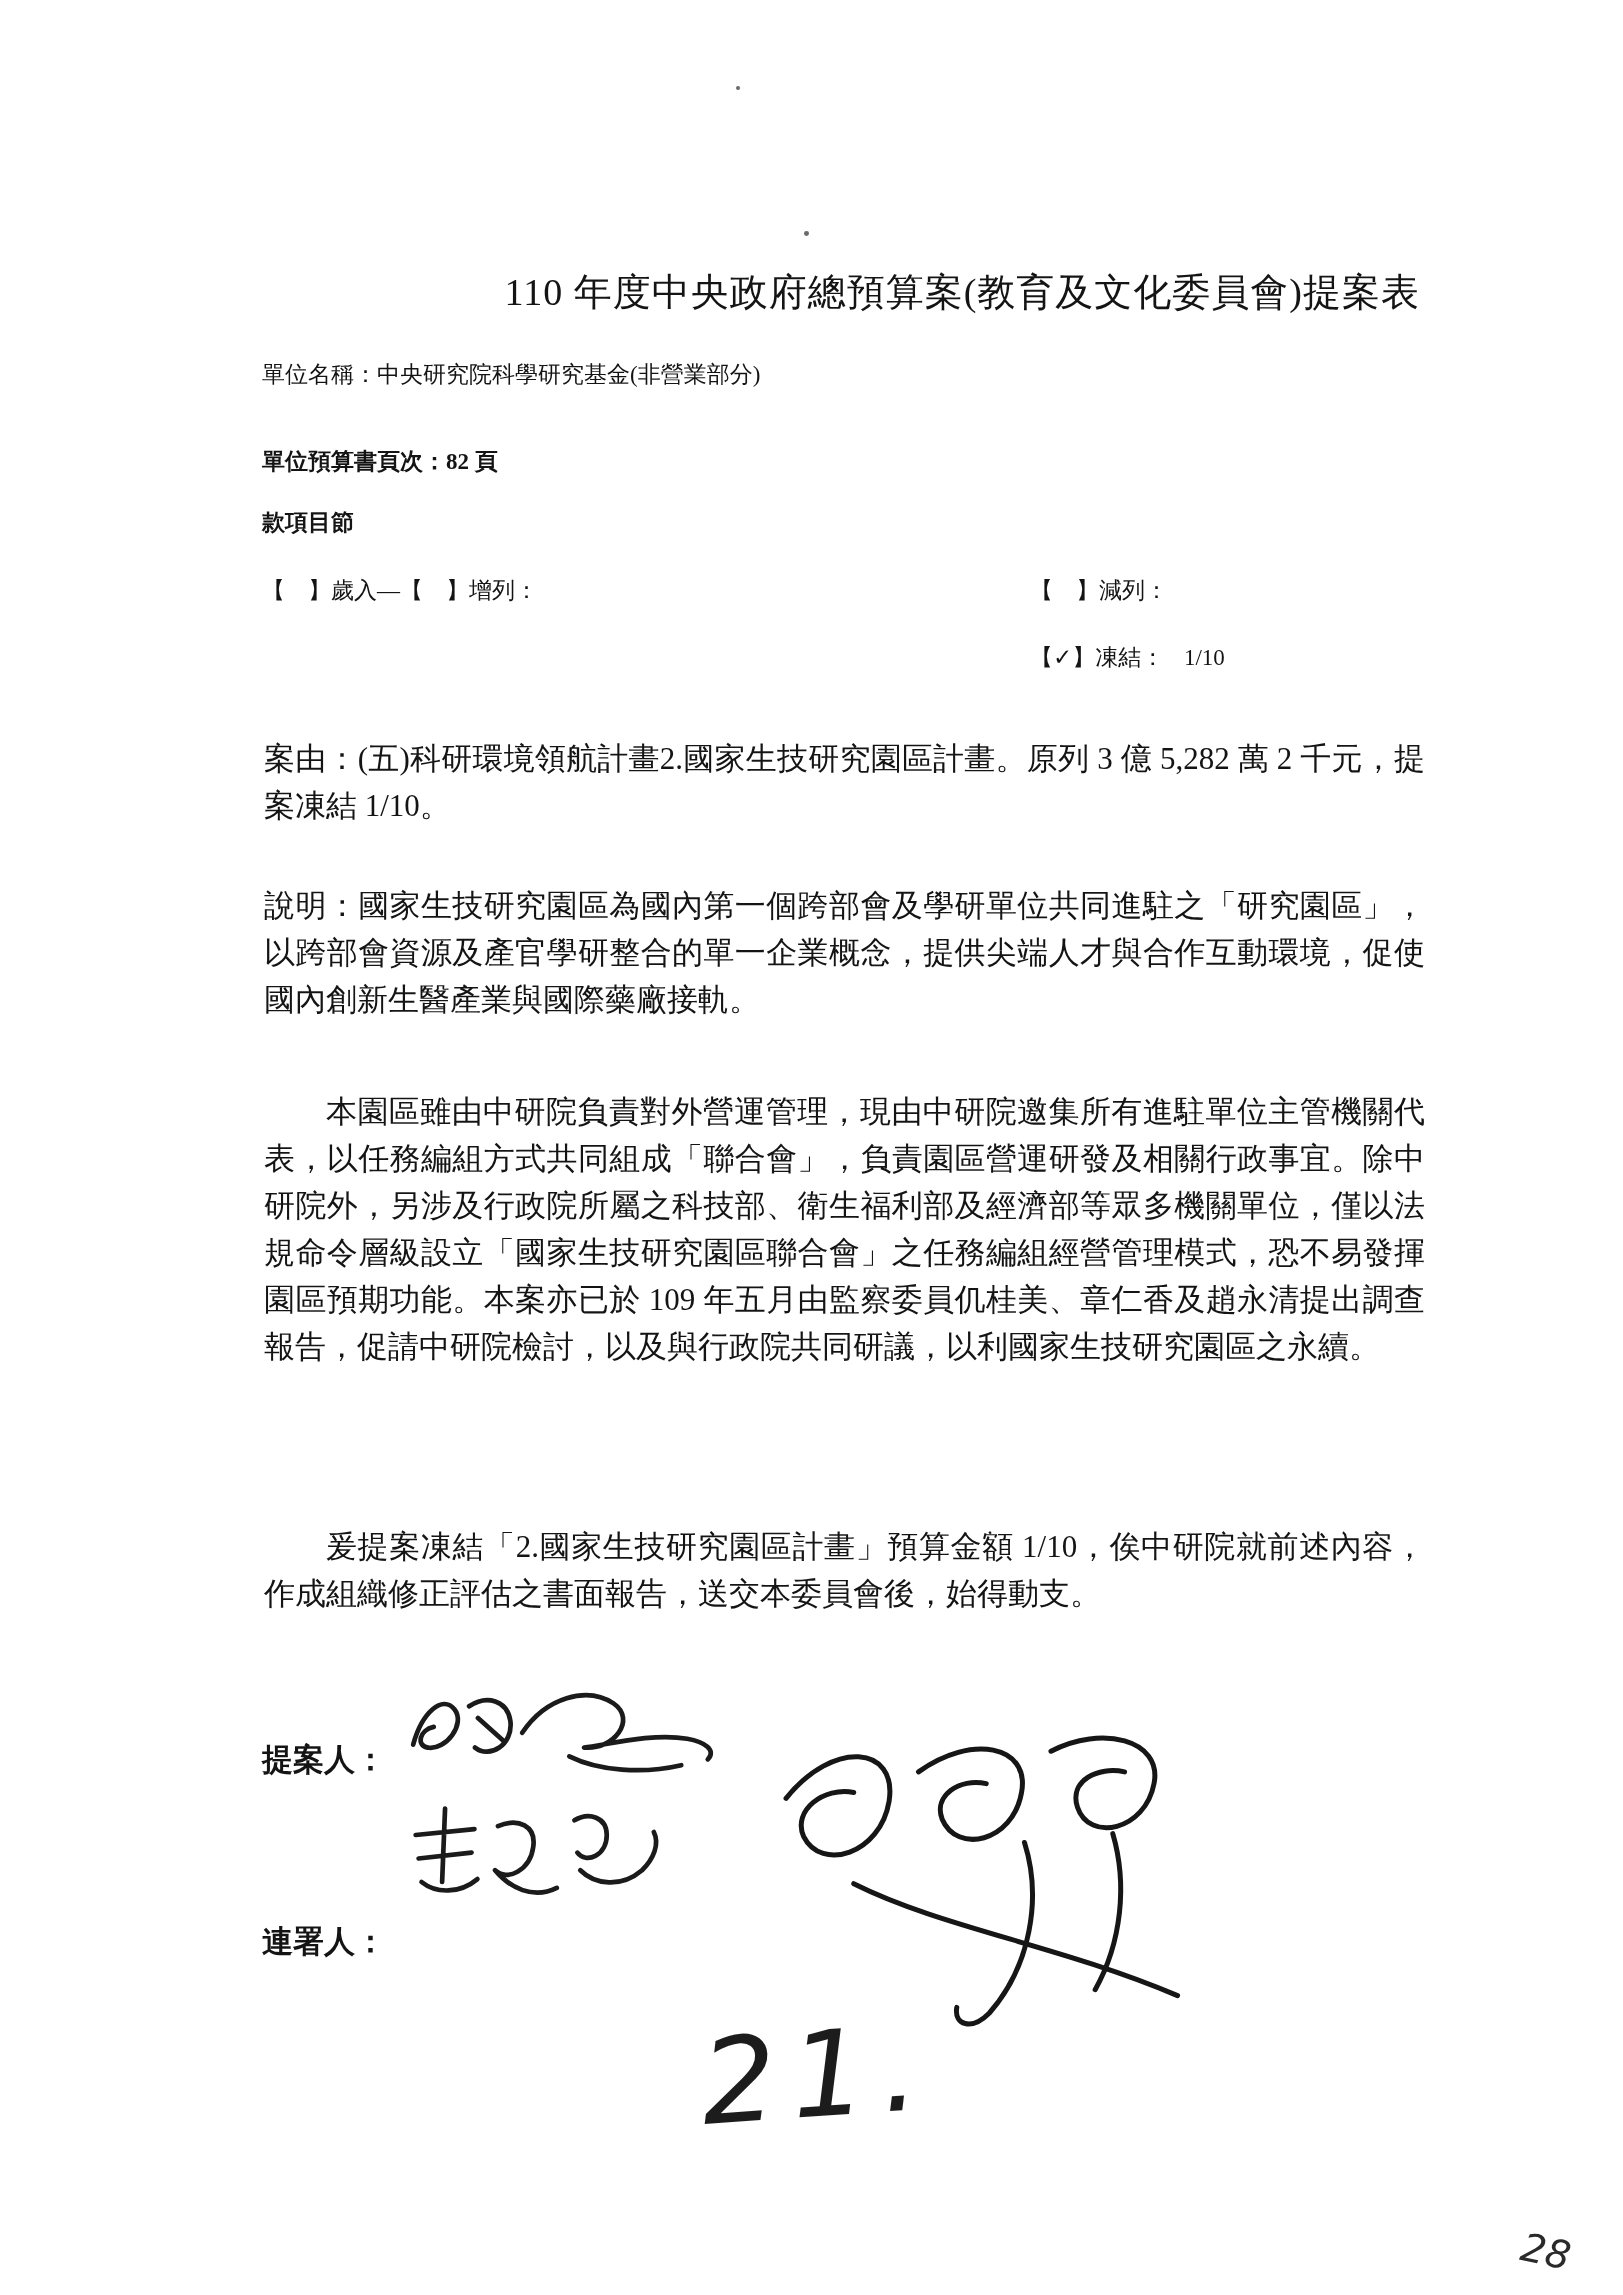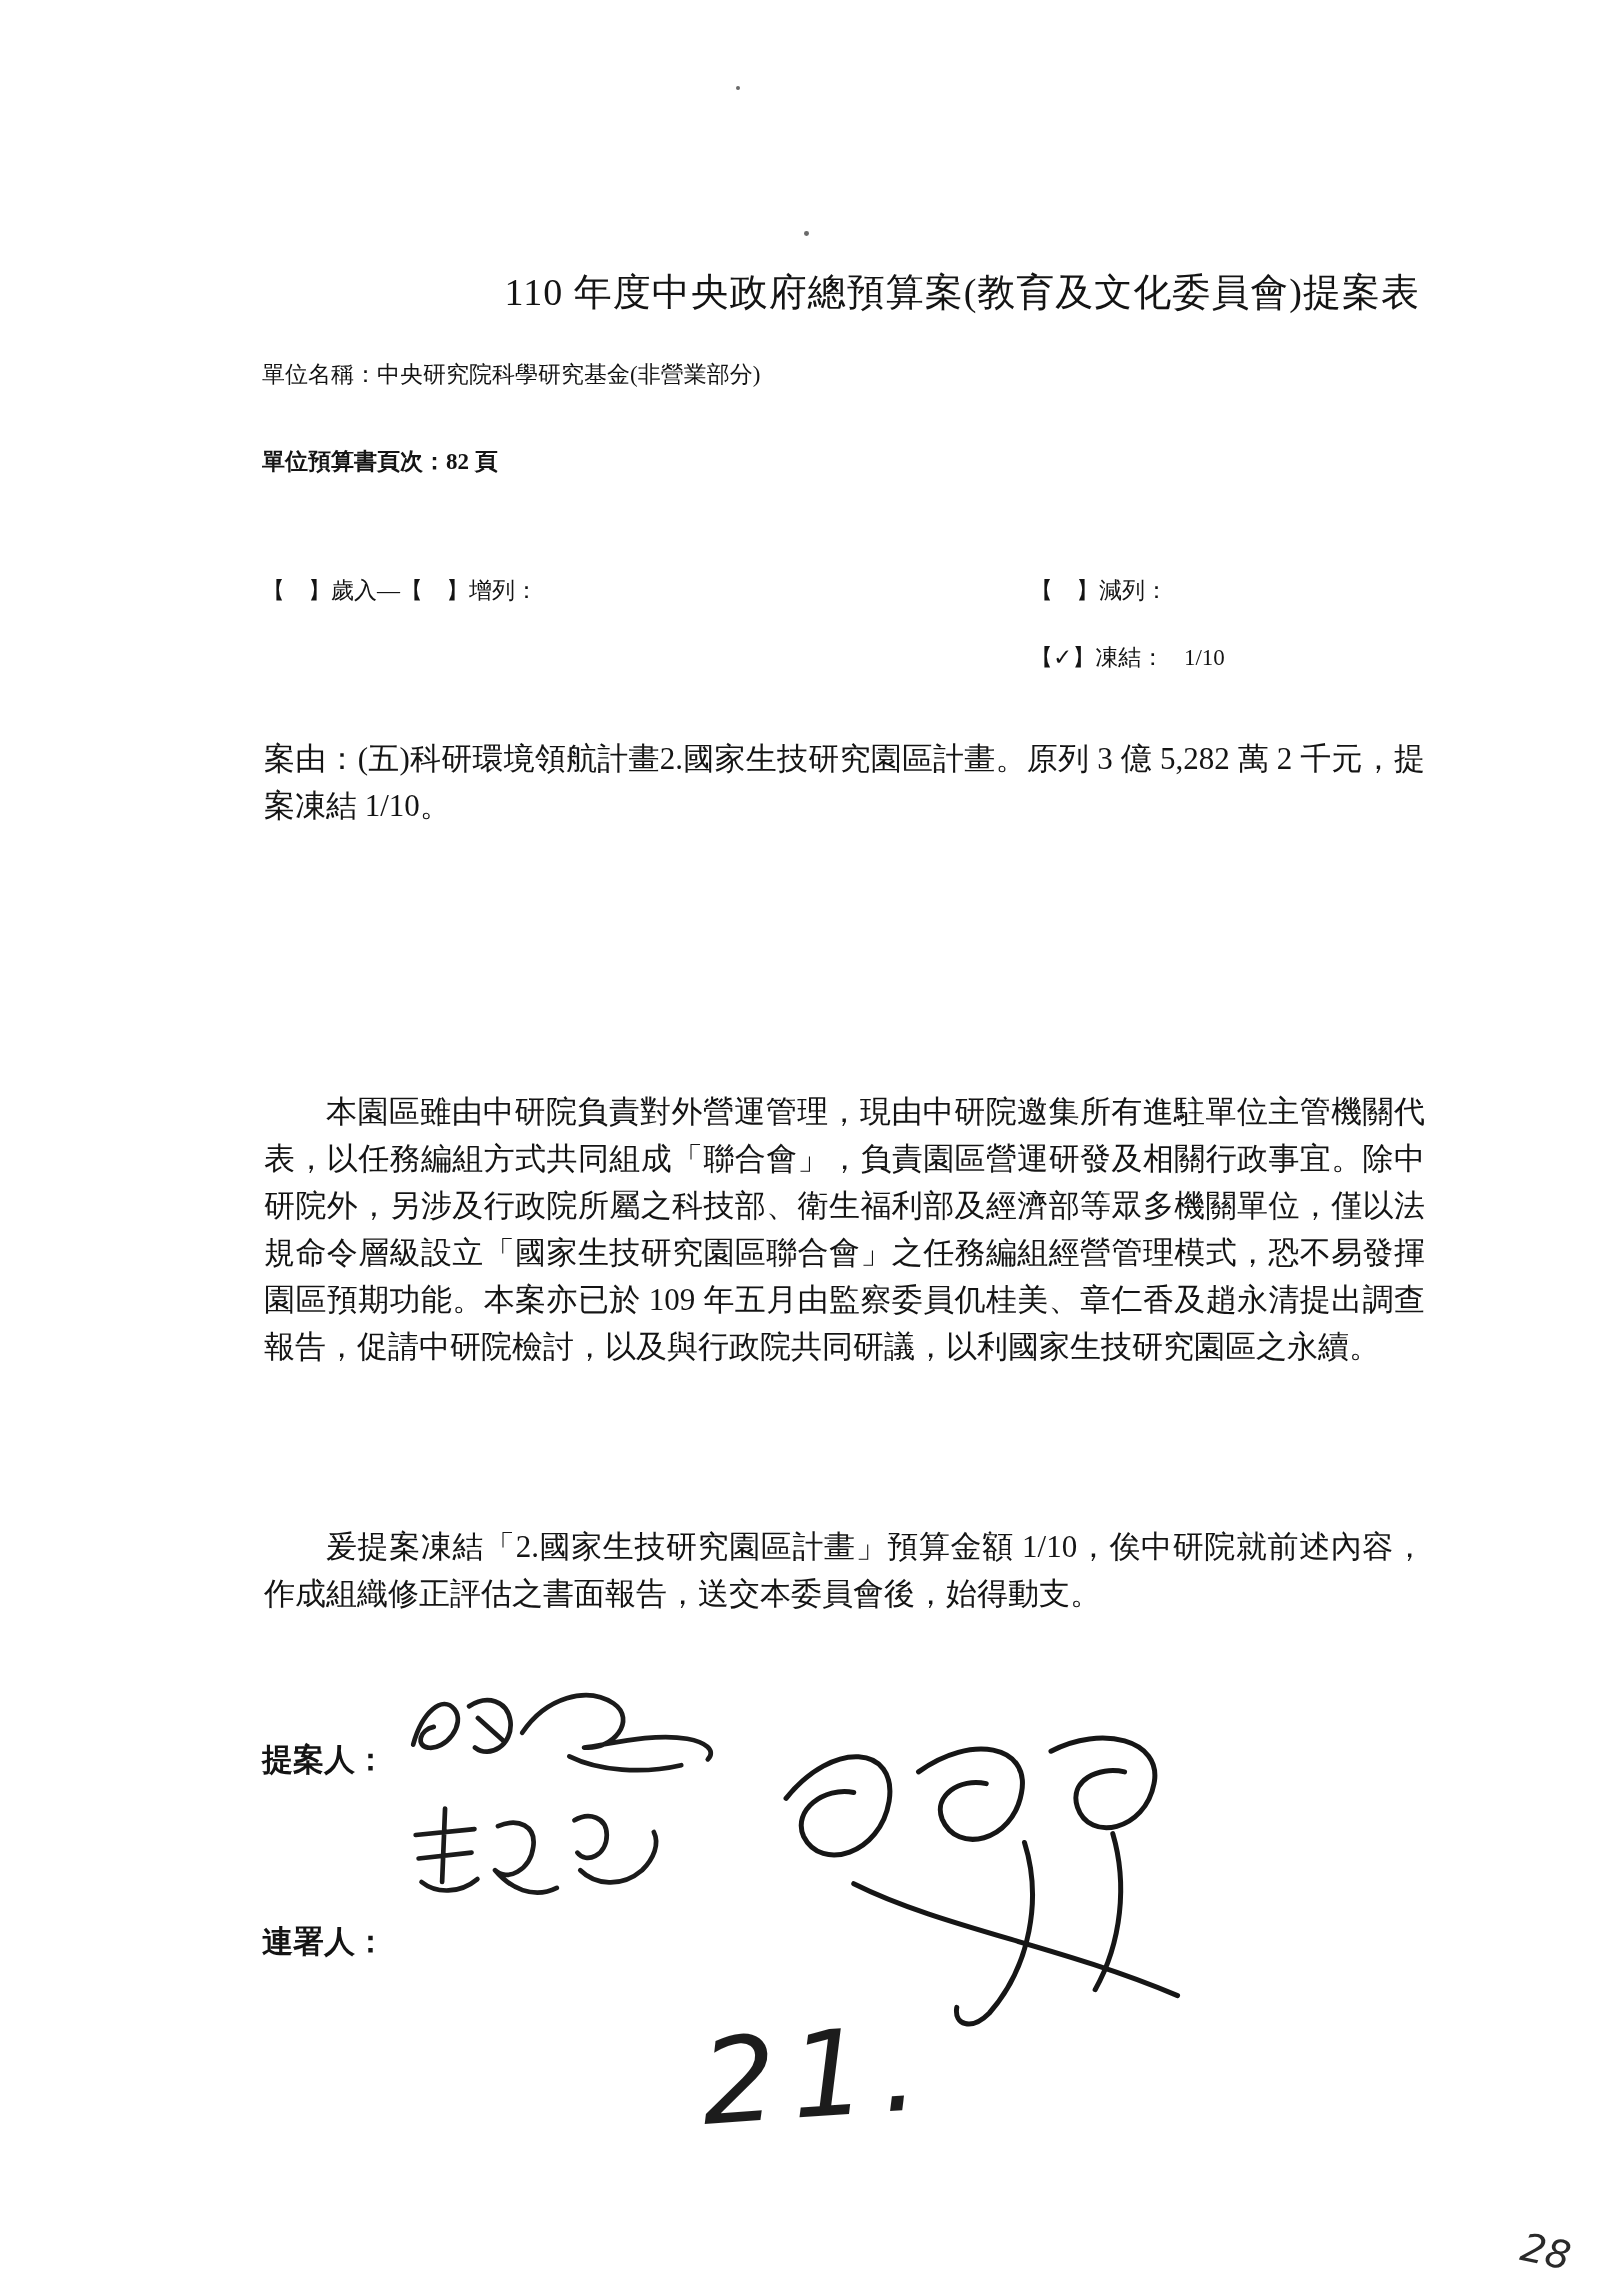--- a/index.html
+++ b/index.html
@@ -89,34 +89,36 @@
 <body>
 
 <div class="page">
 
   <div class="abs doc-title">110 年度中央政府總預算案(教育及文化委員會)提案表</div>
 
   <div class="abs line" style="top:351px;">單位名稱：中央研究院科學研究基金(非營業部分)</div>
 
   <div class="abs line bold" style="top:438px;">單位預算書頁次：82 頁</div>
 
+  <div class="abs line bold" style="top:499px;">款項目節</div>
 
   <div class="abs line checkrow-left" style="top:567px;">
     <span>【　】</span><span>歲入—</span><span>【　】</span><span>增列：</span>
   </div>
   <div class="abs line checkrow-right" style="top:567px;">
     <span>【　】</span><span>減列：</span>
   </div>
 
   <div class="abs line checkrow-right" style="top:634px;">
     <span>【✓】</span><span>凍結：</span><span class="freeze-value">1/10</span>
   </div>
 
   <div class="abs para" style="top:735px;">案由：(五)科研環境領航計畫2.國家生技研究園區計畫。原列 3 億 5,282 萬 2 千元，提案凍結 1/10。</div>
 
+  <div class="abs para" style="top:882px;">說明：國家生技研究園區為國內第一個跨部會及學研單位共同進駐之「研究園區」，以跨部會資源及產官學研整合的單一企業概念，提供尖端人才與合作互動環境，促使國內創新生醫產業與國際藥廠接軌。</div>
 
   <div class="abs para indent" style="top:1088px;">本園區雖由中研院負責對外營運管理，現由中研院邀集所有進駐單位主管機關代表，以任務編組方式共同組成「聯合會」，負責園區營運研發及相關行政事宜。除中研院外，另涉及行政院所屬之科技部、衛生福利部及經濟部等眾多機關單位，僅以法規命令層級設立「國家生技研究園區聯合會」之任務編組經營管理模式，恐不易發揮園區預期功能。本案亦已於 109 年五月由監察委員仉桂美、章仁香及趙永清提出調查報告，促請中研院檢討，以及與行政院共同研議，以利國家生技研究園區之永續。</div>
 
   <div class="abs para indent" style="top:1523px;">爰提案凍結「2.國家生技研究園區計畫」預算金額 1/10，俟中研院就前述內容，作成組織修正評估之書面報告，送交本委員會後，始得動支。</div>
 
   <div class="abs sig-label" style="left:262px; top:1739px;">提案人：</div>
 
   <div class="abs sig-label" style="left:262px; top:1921px;">連署人：</div>
 
   <svg class="signature" style="left:392px; top:1668px;" width="334" height="137" viewBox="0 0 226 93">

